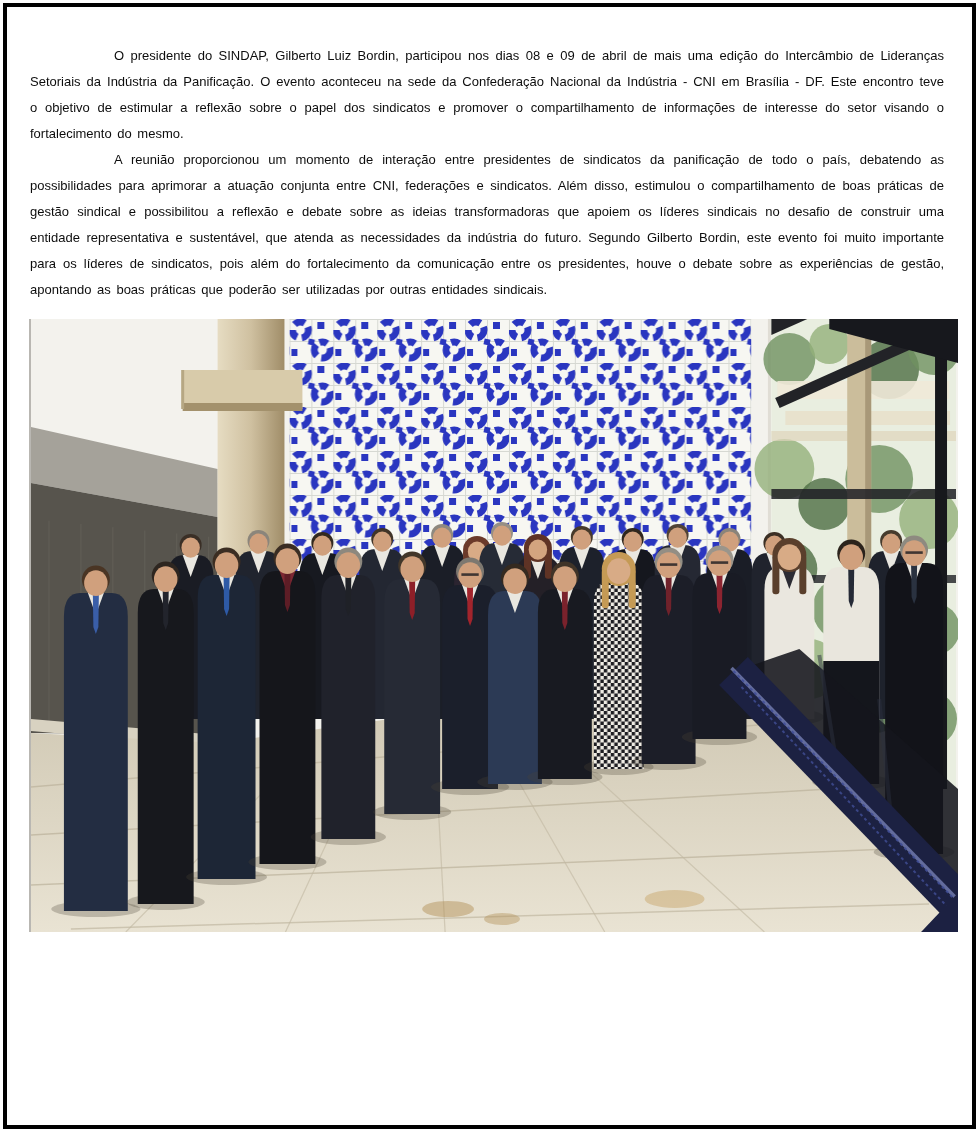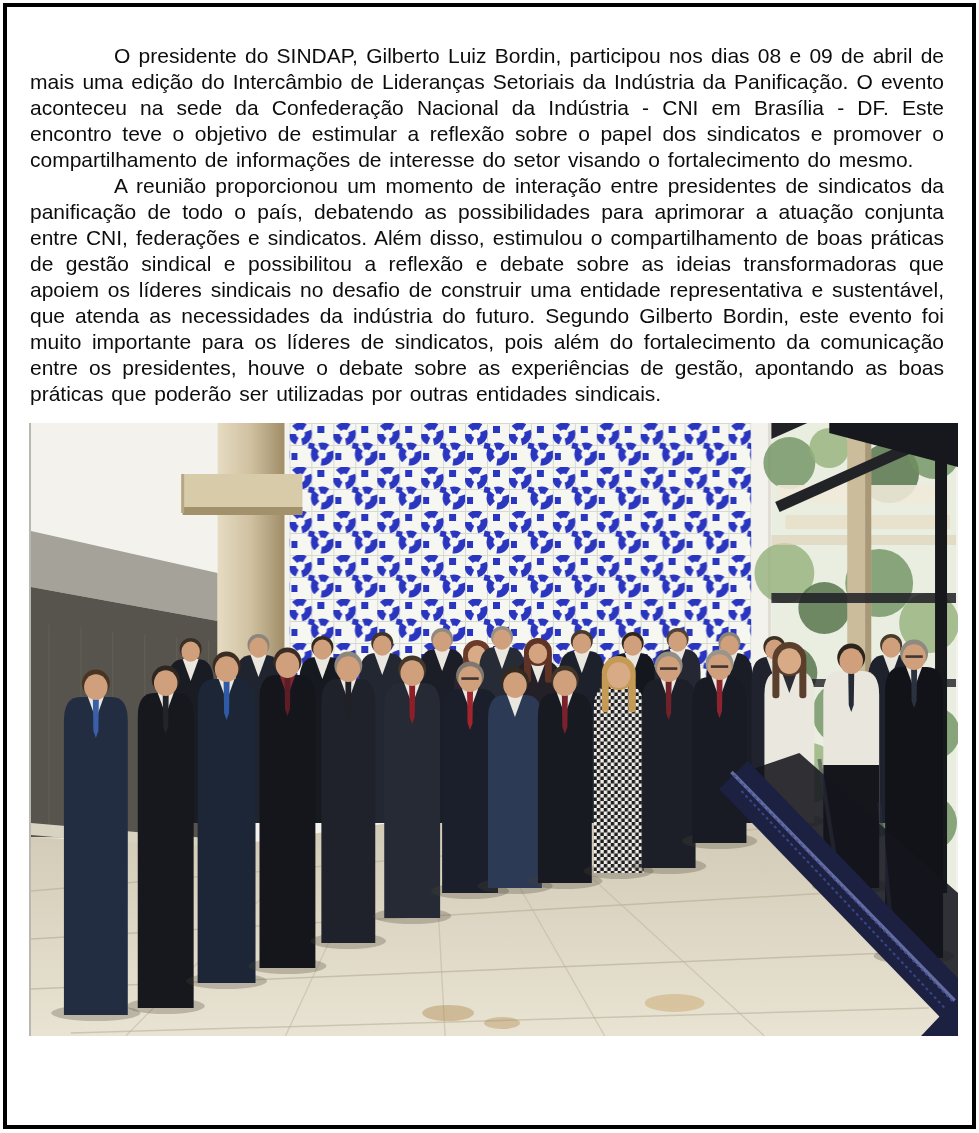--- a/index.html
+++ b/index.html
@@ -12,21 +12,21 @@
   }
   .page {
     position:absolute; left:3px; top:3px;
     width:973px; height:1126px;
     border:4px solid #000000;
     background:#ffffff;
     overflow:hidden;
   }
   .article {
     padding:36px 28px 0 23px;
-    font-size:21px;
+    font-size:13px;
     line-height:26px;
     color:#0d0d0d;
     text-align:justify;
   }
   .article p { margin:0; text-indent:84px; word-spacing:2px; }
   .photo {
     margin:16px 0 0 22px;
     width:929px; height:613px;
     position:relative;
     border-left:2px solid #b9b7b2;

